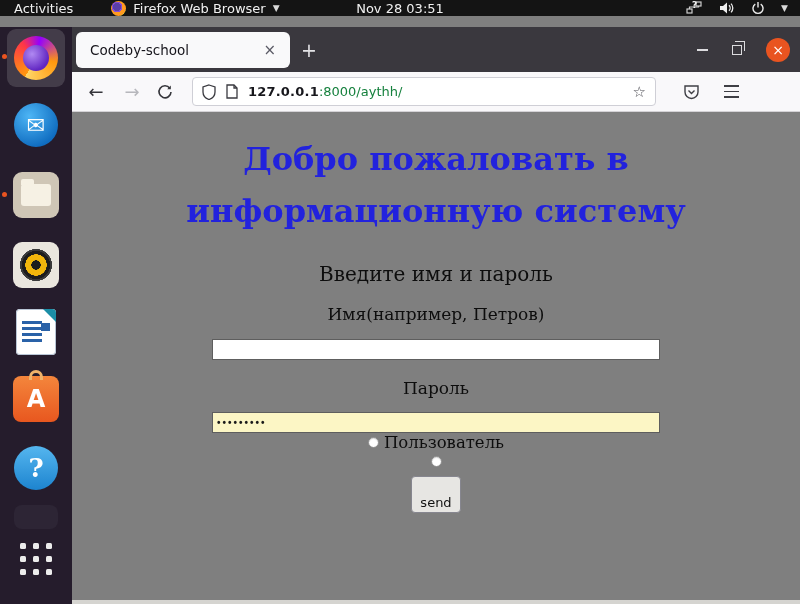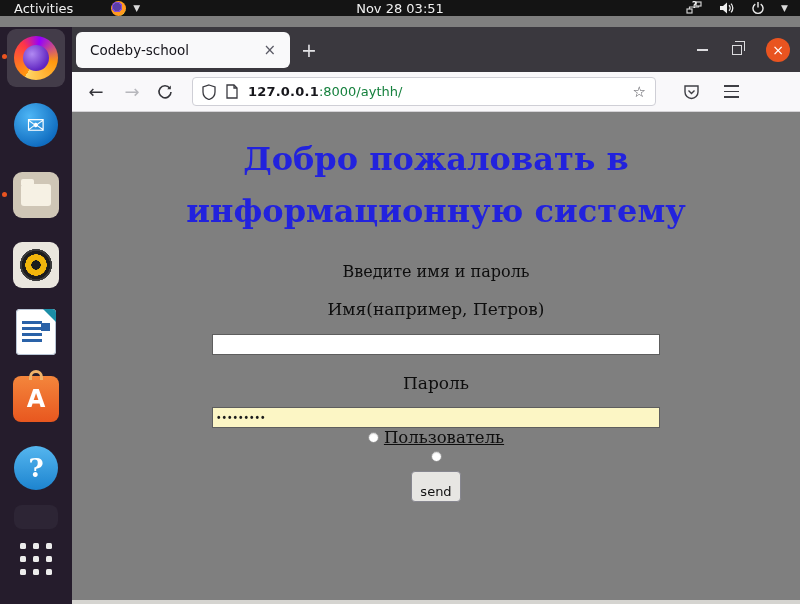--- a/index.html
+++ b/index.html
@@ -80,41 +80,42 @@
   #urlbar .rest { color:#15803d; }
   #url-star { margin-left:auto; font-size:15px; color:#4e4e55; }
   #pocket { margin-left:27px; }
   #menu-btn { margin-left:24px; display:flex; flex-direction:column; gap:3.5px; }
   #menu-btn span { width:15px; height:1.8px; background:#3f3f45; }
 
   
   #page { position:absolute; left:72px; top:113px; width:728px; height:487px; background:#7f7f7f;
           text-align:center; font-family:"DejaVu Serif","Liberation Serif",serif; color:#0d0d0d; }
   #heading { margin:20px auto 0; max-width:580px; font-size:32px; line-height:52px; font-weight:bold; }
-  #intro { margin-top:25px; font-size:16px; }
+  #intro { margin-top:25px; font-size:20px; }
   .fld-label { margin-top:18px; font-size:17px; }
   .txt-input { display:block; margin:15px auto 0; width:448px; height:21px; border:1px solid #5e5e5e;
                background:#fff; padding:2px 4px; font-size:12px; }
   #pwd-input { margin-top:14px; background:#fcf6c5; font-size:10px; font-weight:bold; letter-spacing:2px; color:#1a1a1a; }
   .radio-row { margin-top:0; height:19px; display:flex; align-items:center; justify-content:center; gap:5px;
-               font-size:16.5px;text-decoration:underline; }
+               font-size:16.5px; }
   .radio-row:first-of-type { margin-top:7px; }
   .radio-circle { width:11px; height:11px; border-radius:50%; background:#fff; border:1px solid #8a8a8a;
                   box-shadow:inset 0 1px 1px rgba(0,0,0,.15); }
   #send-btn { margin-top:5px; font-family:"DejaVu Sans",sans-serif; font-size:13px; color:#111;
-              background:#e7e6e3; border:1px solid #86868f; border-radius:4px; padding:12px 8px 2px; }
+              background:#e7e6e3; border:1px solid #86868f; border-radius:4px; padding:18px 8px 2px; }
   #bottom-strip { position:absolute; left:72px; top:600px; width:728px; height:4px; background:#d5d4d0; }
 </style>
 </head>
 <body>
 
 <div id="topbar">
   <div id="activities">Activities</div>
   <div id="appmenu">
     <span class="ff-mini"></span>
+    <span>Firefox Web Browser</span>
     <span class="caret">▼</span>
   </div>
   <div id="clock">Nov 28 03:51</div>
   <div id="tray">
     <svg width="17" height="16" viewBox="0 0 17 16">
       <rect x="1" y="9" width="5" height="4" fill="none" stroke="#cfcfcf" stroke-width="1.2"></rect>
       <rect x="10" y="2" width="5" height="4" fill="none" stroke="#cfcfcf" stroke-width="1.2"></rect>
       <path d="M3.5 9V7h9v-1" fill="none" stroke="#cfcfcf" stroke-width="1.2"></path>
       <text x="6" y="8" font-size="9" fill="#efefef" font-weight="bold">?</text>
     </svg>

